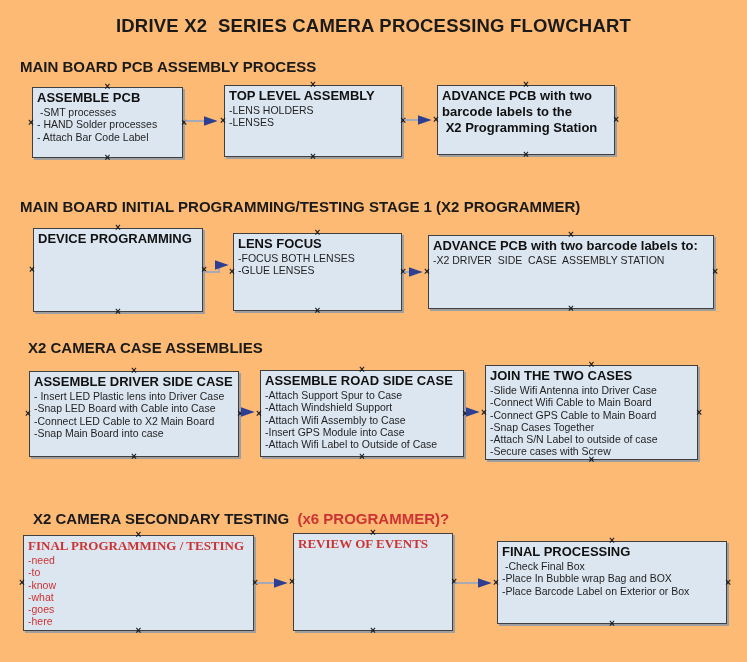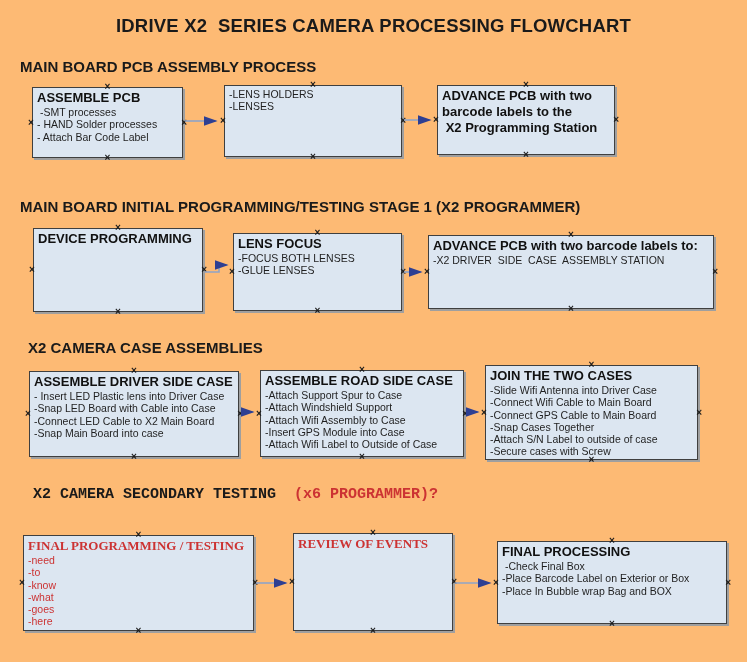--- a/index.html
+++ b/index.html
@@ -45,35 +45,36 @@
 </head>
 <body>
 
 <div id="canvas">
 
   <div class="page-title">IDRIVE X2  SERIES CAMERA PROCESSING FLOWCHART</div>
 
   <div class="section-heading" style="left:20px; top:58px;">MAIN BOARD PCB ASSEMBLY PROCESS</div>
   <div class="section-heading" style="left:20px; top:198px;">MAIN BOARD INITIAL PROGRAMMING/TESTING STAGE 1 (X2 PROGRAMMER)</div>
   <div class="section-heading" style="left:28px; top:339px;">X2 CAMERA CASE ASSEMBLIES</div>
-  <div class="section-heading" style="left:33px; top:486px;font-family:Liberation Mono, monospace;"><span>X2 CAMERA SECONDARY TESTING  </span><span class="heading-red">(x6 PROGRAMMER)?</span></div>
+  <div class="section-heading" style="left:33px; top:510px;"><span>X2 CAMERA SECONDARY TESTING  </span><span class="heading-red">(x6 PROGRAMMER)?</span></div>
 
   <div class="box" style="left:32px; top:87px; width:151px; height:71px;">
     <div class="box-title">ASSEMBLE PCB</div>
     <div class="items">
         <div class="item"> -SMT processes</div>
         <div class="item">- HAND Solder processes</div>
         <div class="item">- Attach Bar Code Label</div>
       </div>
   <span class="anchor anchor-top">×</span>
       <span class="anchor anchor-bottom">×</span>
       <span class="anchor anchor-left">×</span>
       <span class="anchor anchor-right">×</span>
     </div>
   <div class="box" style="left:224px; top:85px; width:178px; height:72px;">
+    <div class="box-title">TOP LEVEL ASSEMBLY</div>
     <div class="items">
         <div class="item">-LENS HOLDERS</div>
         <div class="item">-LENSES</div>
       </div>
   <span class="anchor anchor-top">×</span>
       <span class="anchor anchor-bottom">×</span>
       <span class="anchor anchor-left">×</span>
       <span class="anchor anchor-right">×</span>
     </div>
   <div class="box" style="left:437px; top:85px; width:178px; height:70px;">
@@ -178,22 +179,22 @@
     <div class="box-title">REVIEW OF EVENTS</div>
   <span class="anchor anchor-top">×</span>
       <span class="anchor anchor-bottom">×</span>
       <span class="anchor anchor-left">×</span>
       <span class="anchor anchor-right">×</span>
     </div>
   <div class="box" style="left:497px; top:541px; width:230px; height:83px;">
     <div class="box-title">FINAL PROCESSING</div>
     <div class="items">
         <div class="item"> -Check Final Box</div>
+        <div class="item">-Place In Bubble wrap Bag and BOX</div>
         <div class="item">-Place Barcode Label on Exterior or Box</div>
-        <div class="item">-Place In Bubble wrap Bag and BOX</div>
       </div>
   <span class="anchor anchor-top">×</span>
       <span class="anchor anchor-bottom">×</span>
       <span class="anchor anchor-left">×</span>
       <span class="anchor anchor-right">×</span>
     </div>
 
   <svg id="connectors" width="747" height="662" viewBox="0 0 747 662">
     <defs>
       <marker id="ah" markerWidth="9" markerHeight="8" refX="7.5" refY="3" orient="auto">

